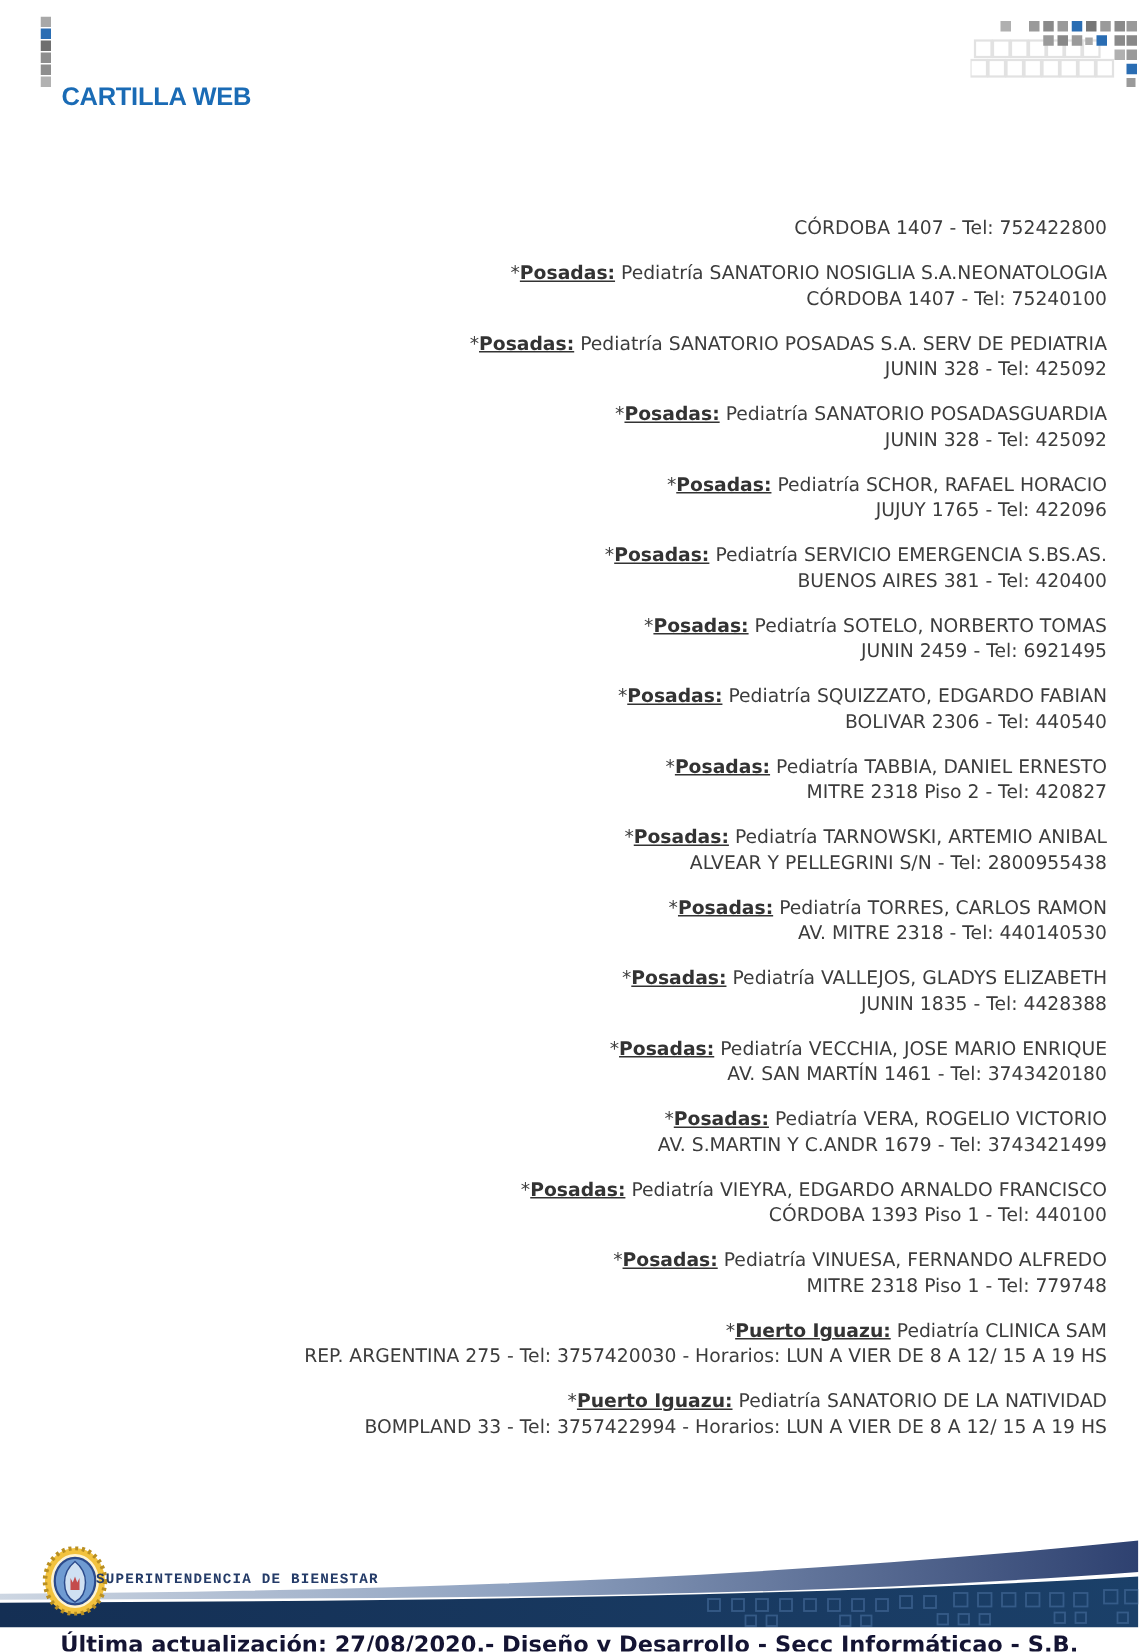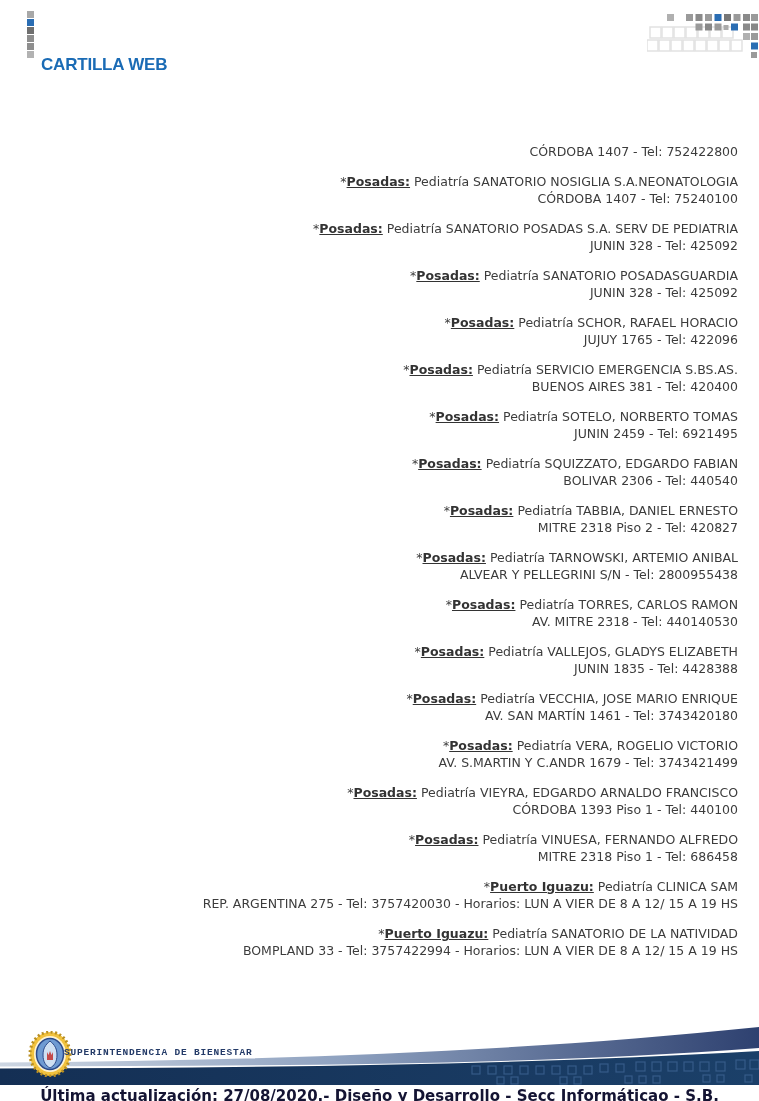--- a/index.html
+++ b/index.html
@@ -127,21 +127,21 @@
   <p class="entry"><span class="star">*</span><b class="loc">Posadas:</b><span>Pediatría TORRES, CARLOS RAMON</span><br><span>AV. MITRE 2318 - Tel: 440140530</span></p>
 
   <p class="entry"><span class="star">*</span><b class="loc">Posadas:</b><span>Pediatría VALLEJOS, GLADYS ELIZABETH</span><br><span>JUNIN 1835 - Tel: 4428388</span></p>
 
   <p class="entry"><span class="star">*</span><b class="loc">Posadas:</b><span>Pediatría VECCHIA, JOSE MARIO ENRIQUE</span><br><span>AV. SAN MARTÍN 1461 - Tel: 3743420180</span></p>
 
   <p class="entry"><span class="star">*</span><b class="loc">Posadas:</b><span>Pediatría VERA, ROGELIO VICTORIO</span><br><span>AV. S.MARTIN Y C.ANDR 1679 - Tel: 3743421499</span></p>
 
   <p class="entry"><span class="star">*</span><b class="loc">Posadas:</b><span>Pediatría VIEYRA, EDGARDO ARNALDO FRANCISCO</span><br><span>CÓRDOBA 1393 Piso 1 - Tel: 440100</span></p>
 
-  <p class="entry"><span class="star">*</span><b class="loc">Posadas:</b><span>Pediatría VINUESA, FERNANDO ALFREDO</span><br><span>MITRE 2318 Piso 1 - Tel: 686458</span></p>
+  <p class="entry"><span class="star">*</span><b class="loc">Posadas:</b><span>Pediatría VINUESA, FERNANDO ALFREDO</span><br><span>MITRE 2318 Piso 1 - Tel: 779748</span></p>
 
   <p class="entry"><span class="star">*</span><b class="loc">Puerto Iguazu:</b><span>Pediatría CLINICA SAM</span><br><span>REP. ARGENTINA 275 - Tel: 3757420030 - Horarios: LUN A VIER DE 8 A 12/ 15 A 19 HS</span></p>
 
   <p class="entry"><span class="star">*</span><b class="loc">Puerto Iguazu:</b><span>Pediatría SANATORIO DE LA NATIVIDAD</span><br><span>BOMPLAND 33 - Tel: 3757422994 - Horarios: LUN A VIER DE 8 A 12/ 15 A 19 HS</span></p>
 </div>
 
 
 
 <a class="next-link" href="#">Neuquen</a>
 

